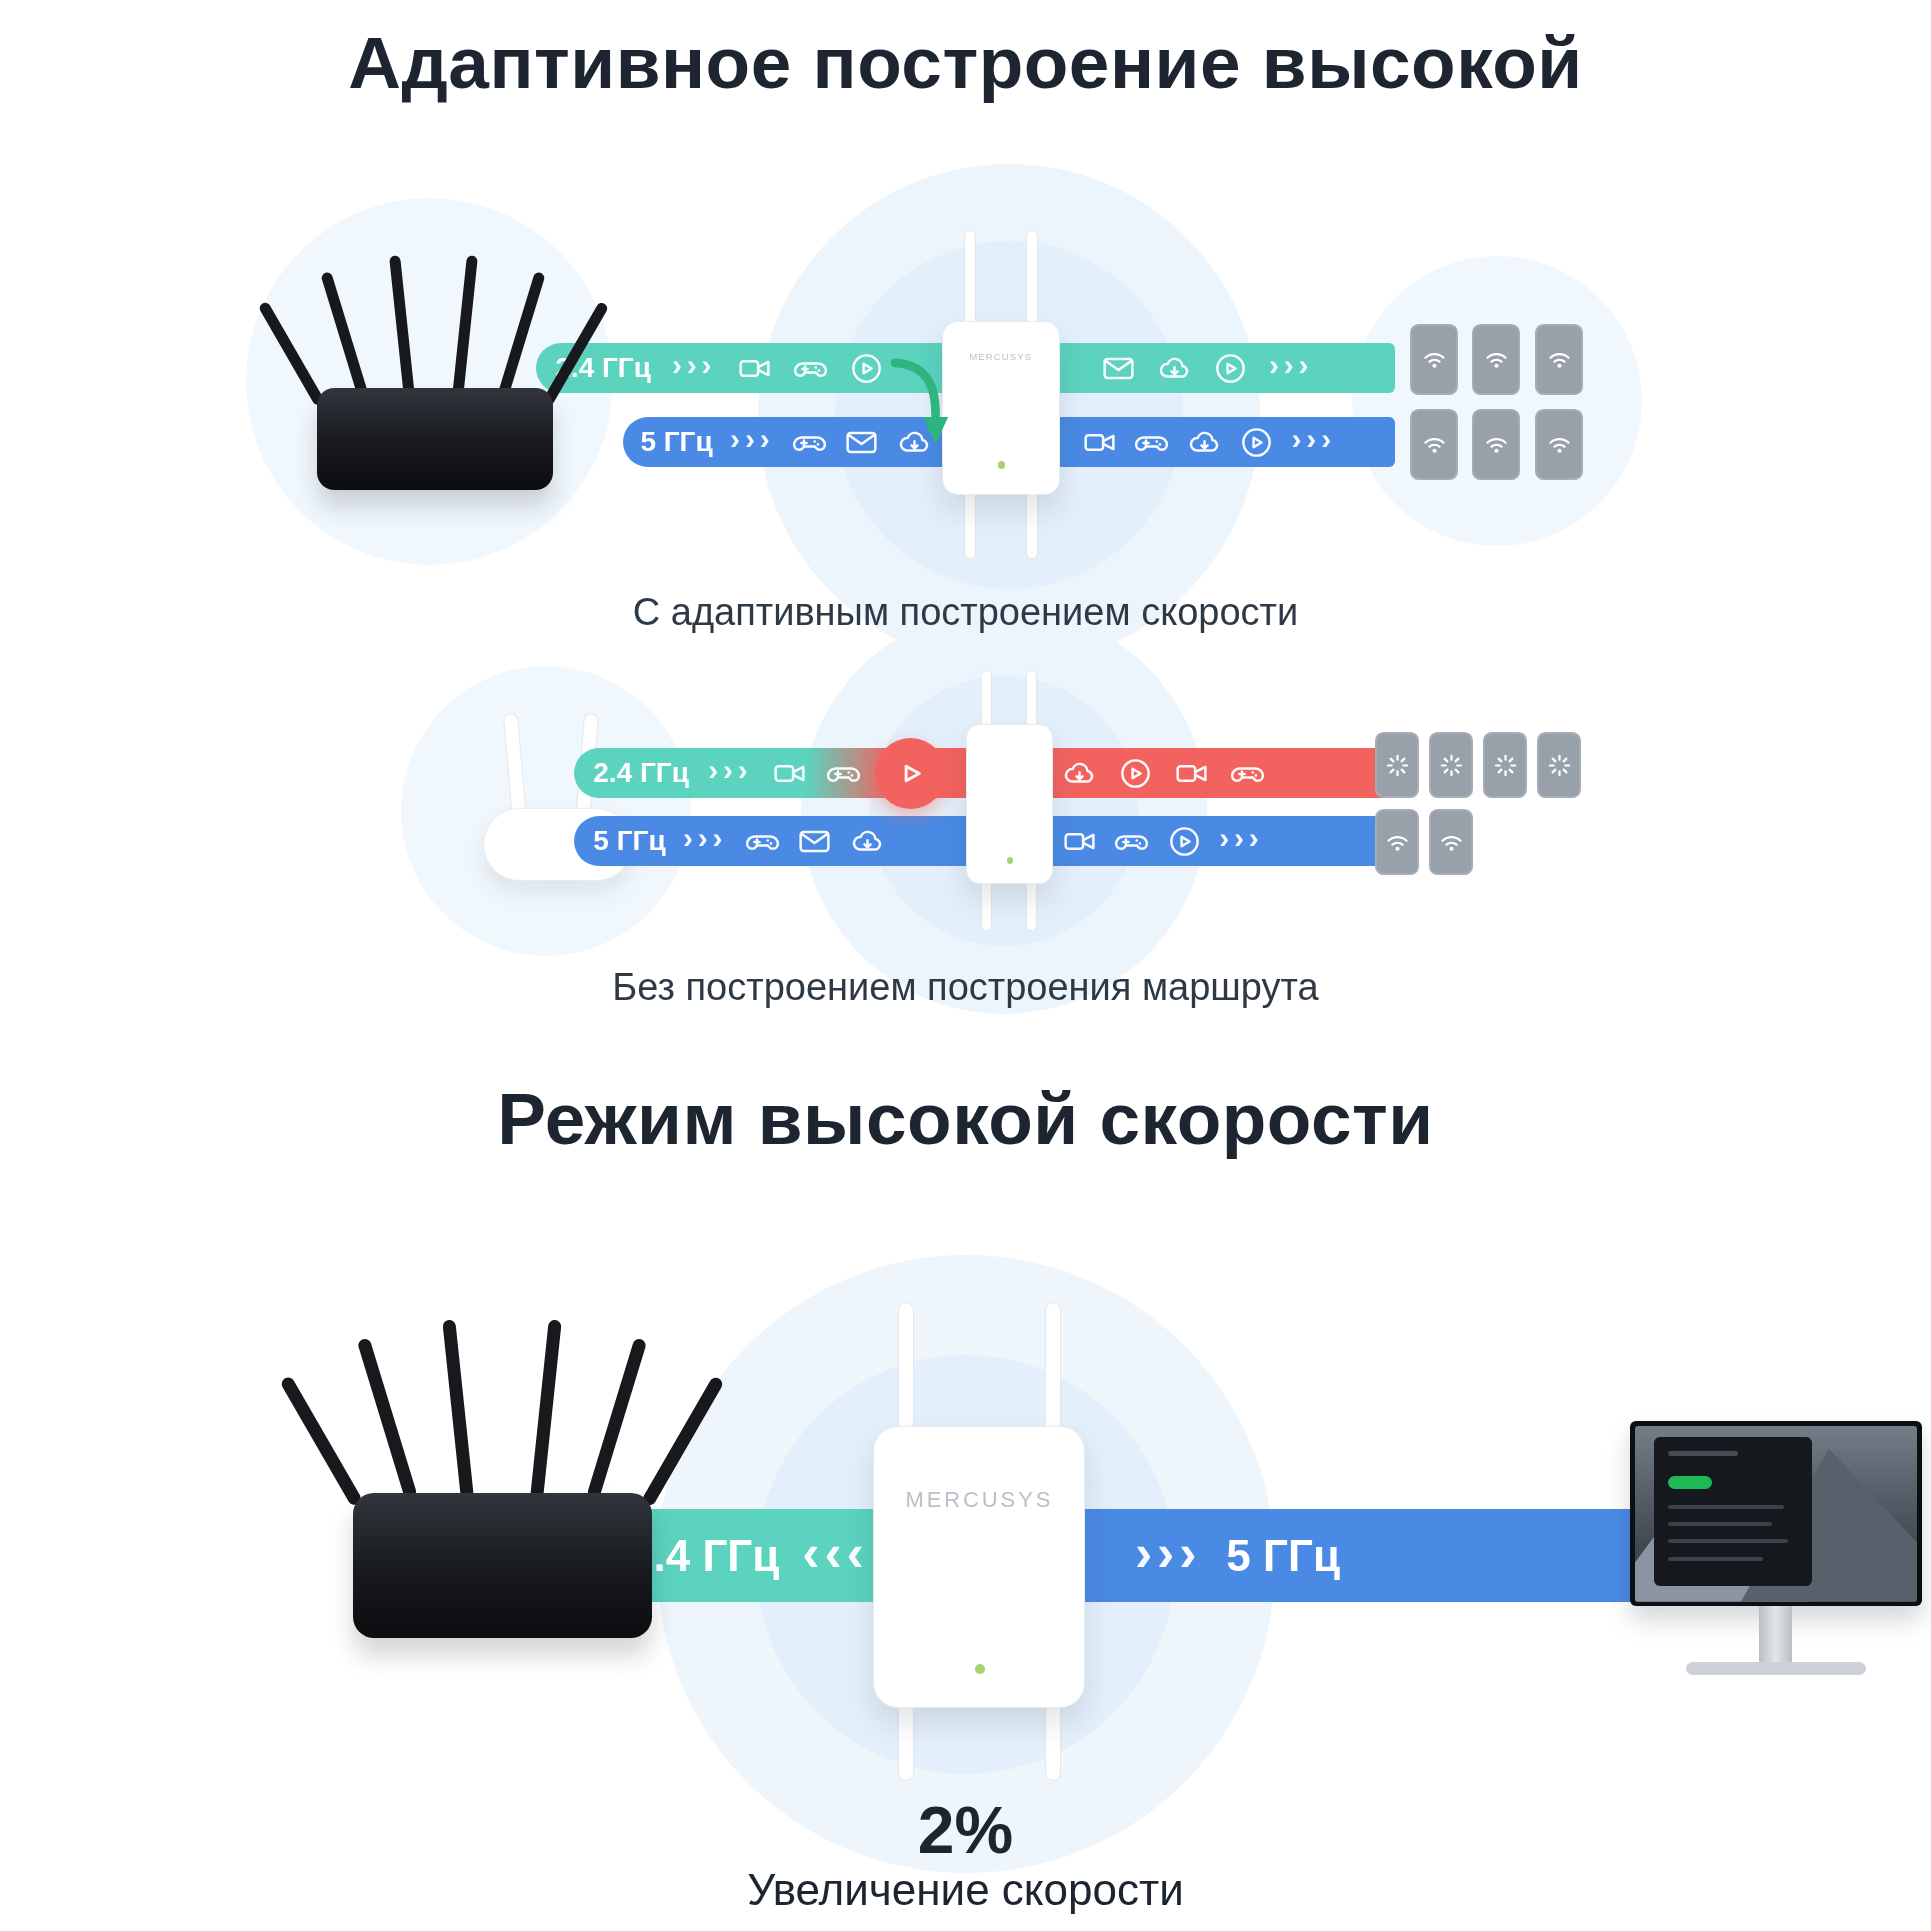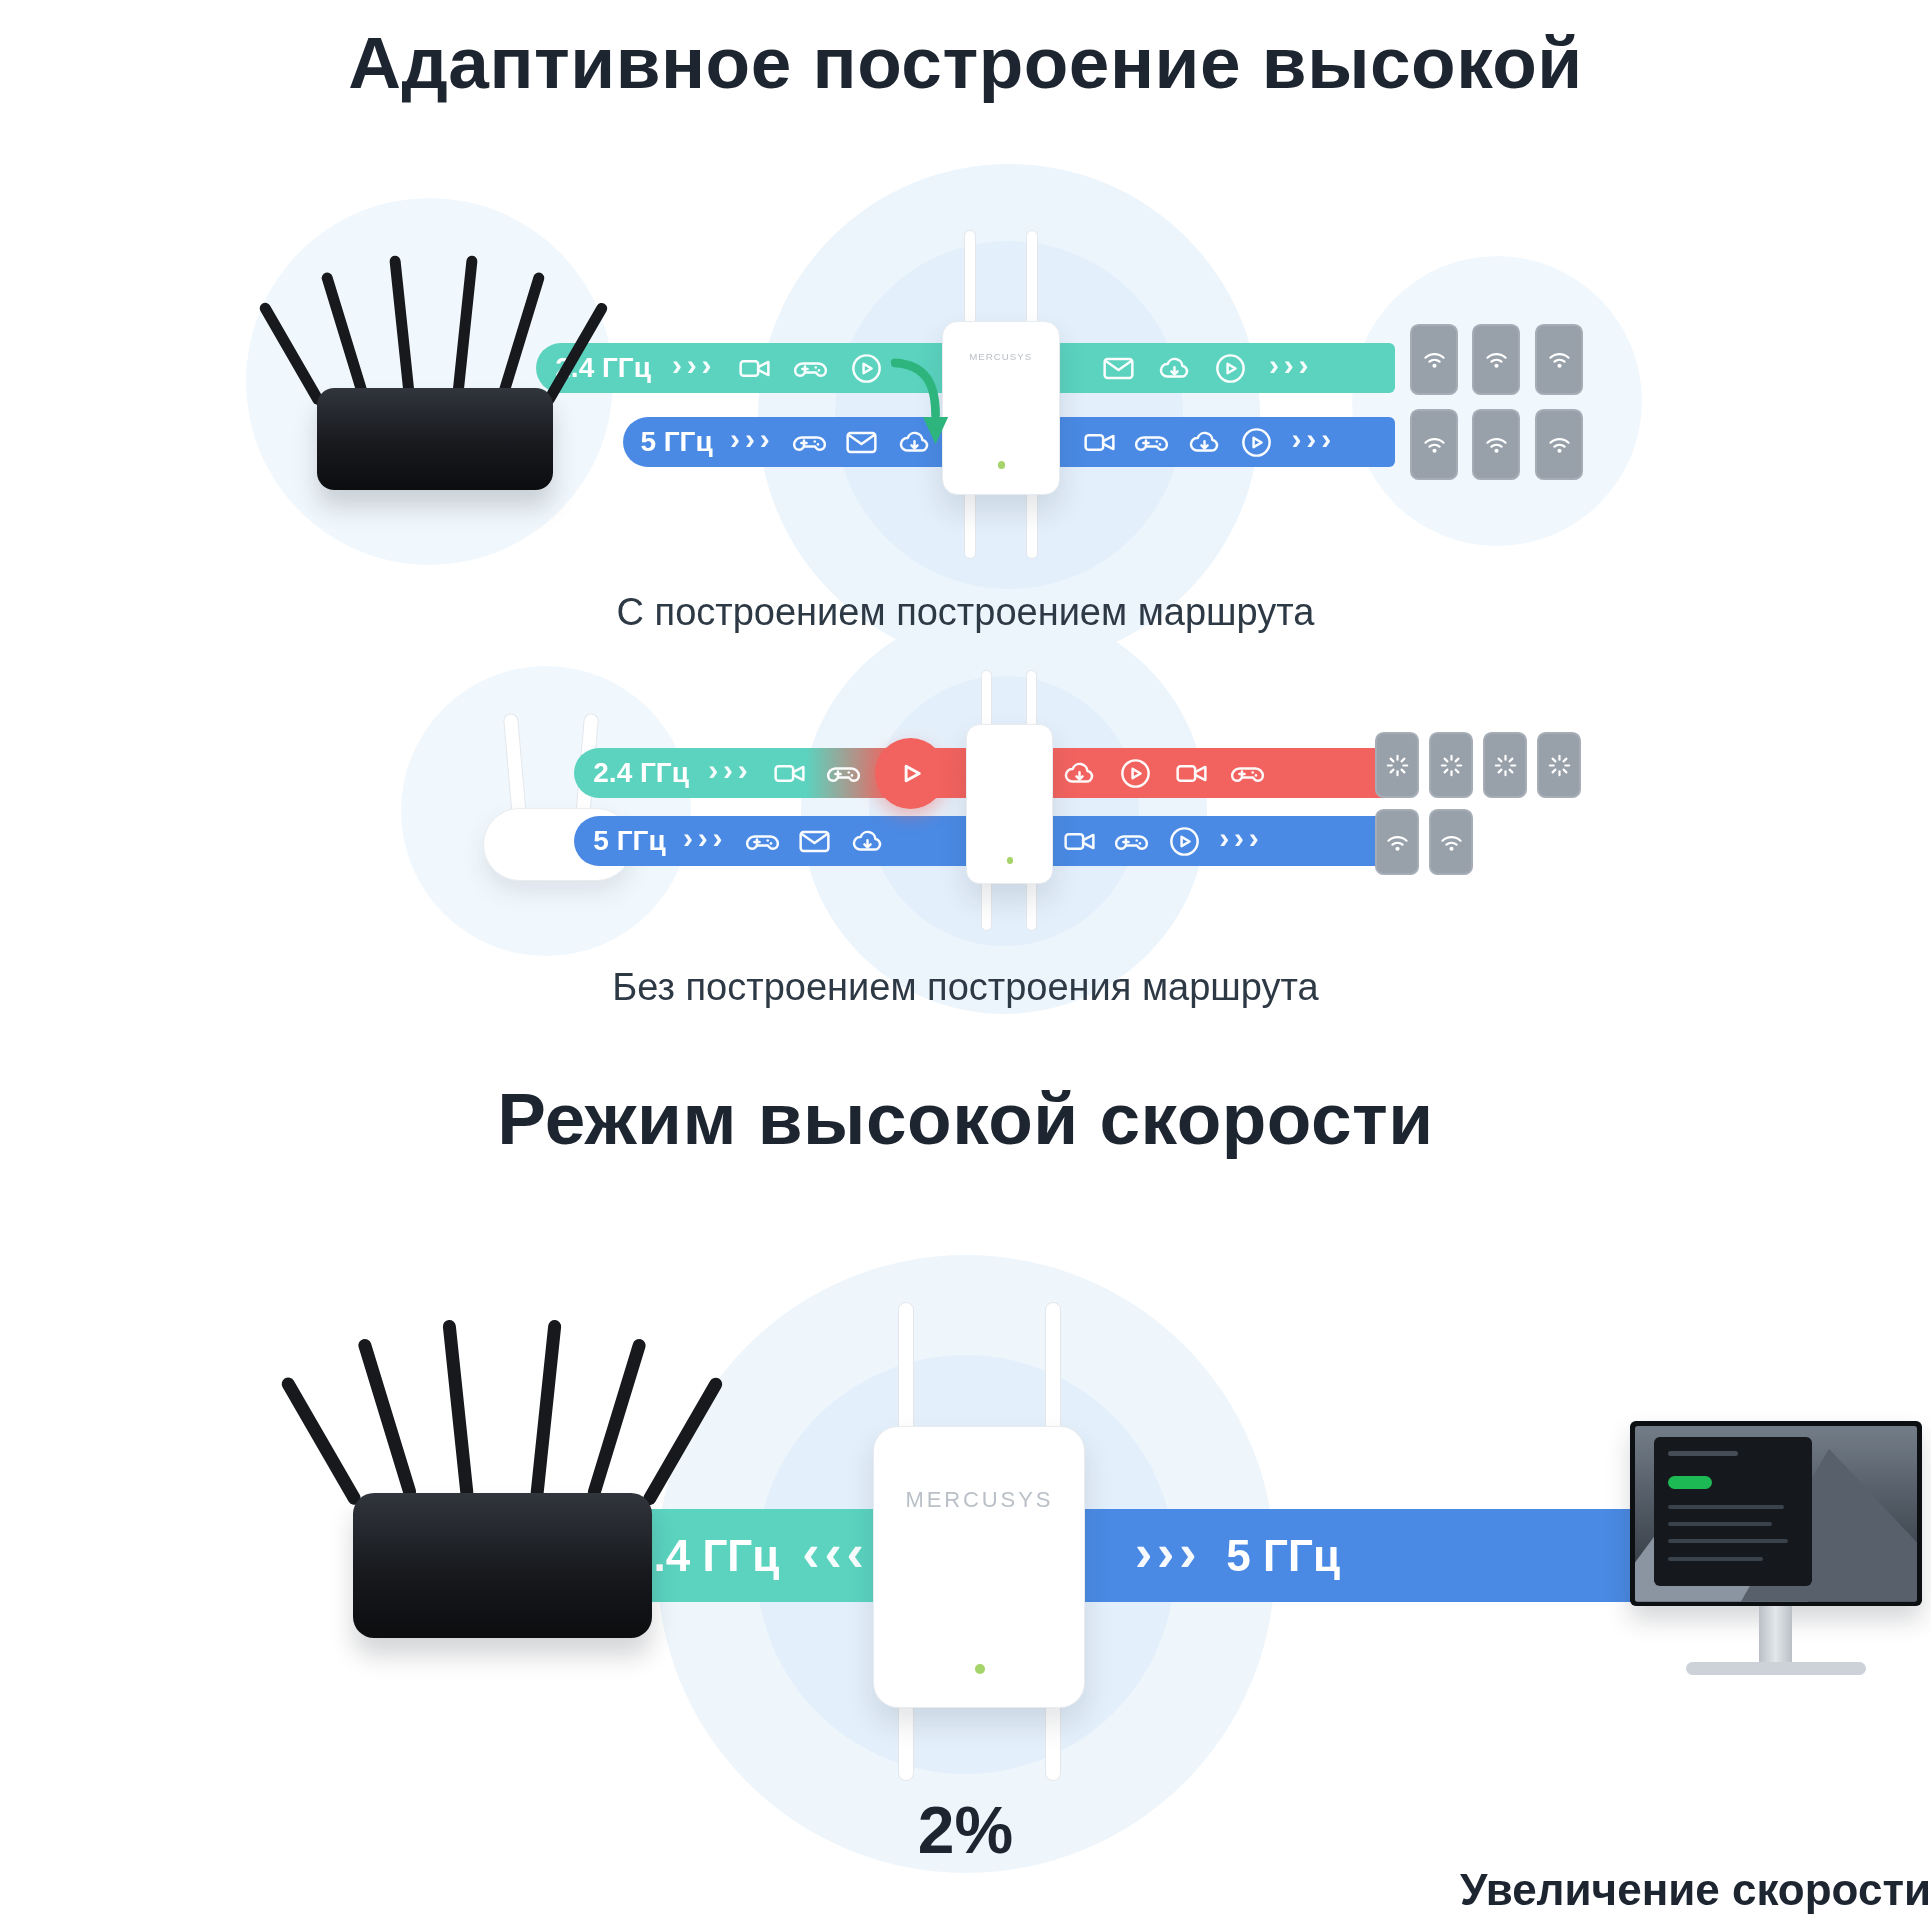--- a/index.html
+++ b/index.html
@@ -39,21 +39,21 @@
          box-shadow:0 15.4px 29px rgba(30,42,56,.12);display:flex;flex-direction:column;align-items:center}
   .brand{color:#b9c0c7;font-weight:400;letter-spacing:1.9px}
   .dot{position:absolute;border-radius:50%;background:#a5d46a}
   .redcircle{position:absolute;border-radius:50%;background:var(--red);display:flex;
              align-items:center;justify-content:center;z-index:3;
              box-shadow:0 7.7px 17.4px rgba(242,99,95,.4)}
   .steer{position:absolute;z-index:7}
   .tv{position:absolute;z-index:5}
   .bigpercent{position:absolute;left:0;width:100%;text-align:center;font-weight:700;
               font-size:66px;color:var(--text_dark);z-index:8}
-  .bigcaption{position:absolute;left:0;width:100%;text-align:right;font-weight:700;
+  .bigcaption{position:absolute;left:0;width:100%;text-align:center;font-weight:400;
               font-size:44px;color:var(--text_dark);z-index:8}
 </style>
 </head>
 <body>
 
 <svg width="0" height="0" style="position:absolute" aria-hidden="true">
   <defs>
     <symbol id="i-video" viewBox="0 0 24 24">
         <rect x="2.5" y="7" width="12" height="10" rx="2"></rect>
         <path d="M14.5 11l7-3.5v9l-7-3.5z"></path>
@@ -213,21 +213,21 @@
     <svg class="picon" viewBox="0 0 30 30" width="29" height="29">
       <use href="#i-wifi"></use>
     </svg>
   </div>
 <div class="phone" style="left:1535px;top:409px;width:48px;height:71px">
     <svg class="picon" viewBox="0 0 30 30" width="29" height="29">
       <use href="#i-wifi"></use>
     </svg>
   </div>
 
-<p class="caption" style="top:591px">С построением построением маршрута</p>
+<p class="caption" style="top:591px">С адаптивным построением скорости</p>
 
 <div class="halo" style="left:801px;top:608px;width:406px;height:406px;background:#edf5fc"></div>
 <div class="halo" style="left:869px;top:676px;width:270px;height:270px;background:#e3effa"></div>
 <div class="halo" style="left:401px;top:666px;width:290px;height:290px;background:#f1f8fd"></div>
 
 <div class="router behind" style="left:483px;top:713px;width:154px;height:174px">
   <div class="want" style="left:29px;top:0;width:15.4px;height:106px;transform:rotate(-5deg)"></div>
   <div class="want" style="left:92px;top:0;width:15.4px;height:106px;transform:rotate(5deg)"></div>
   <div class="wbody" style="left:0;top:95px;width:150px;height:73px;border-radius:37px"></div>
 </div>

